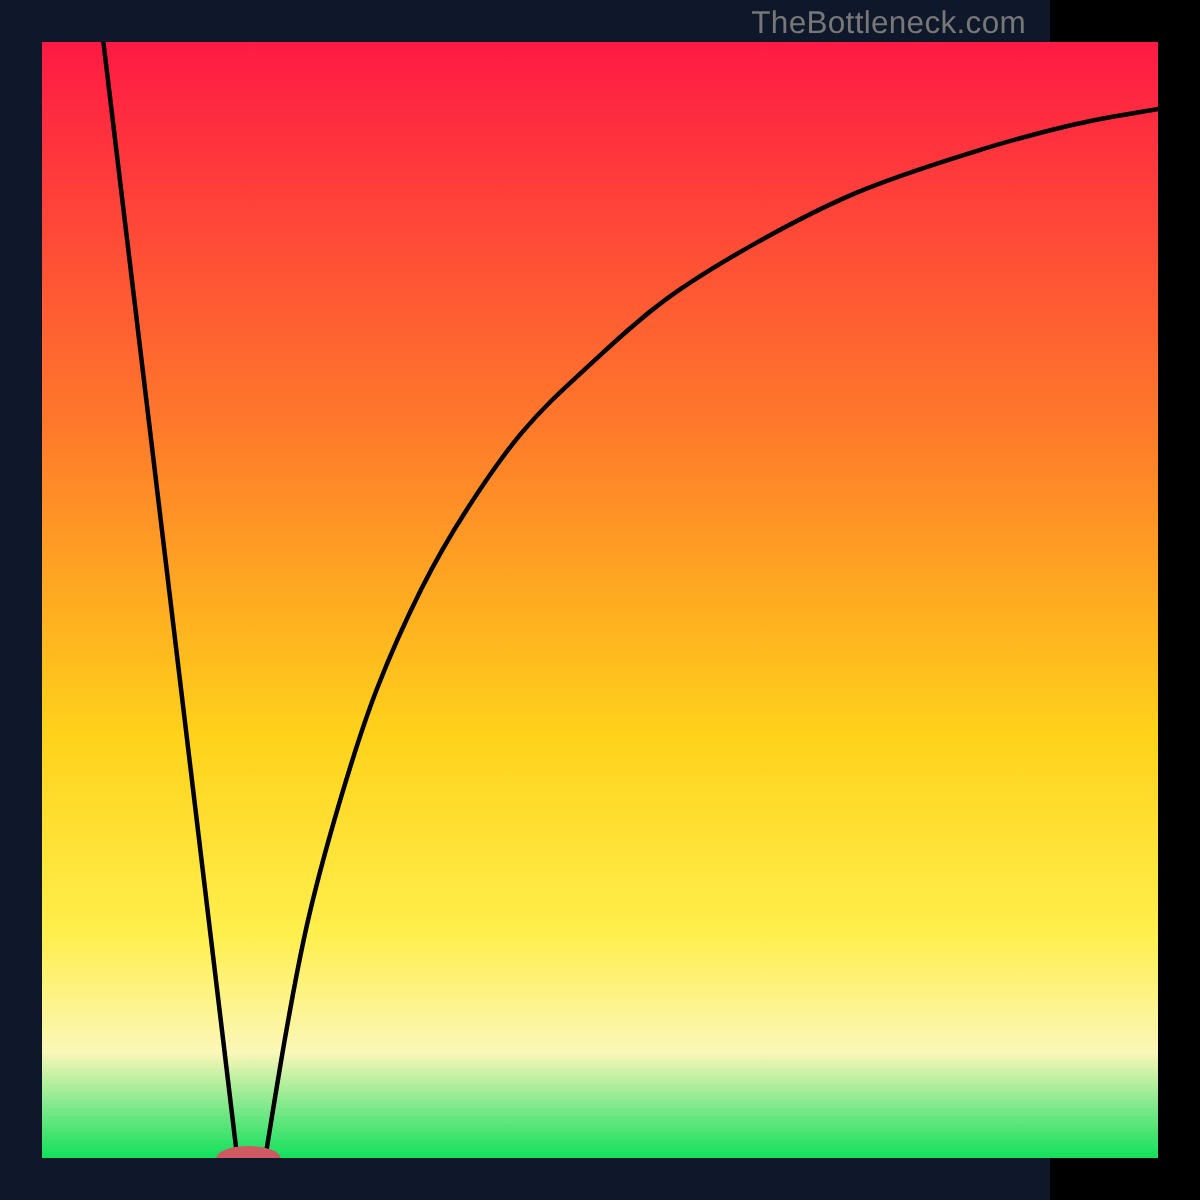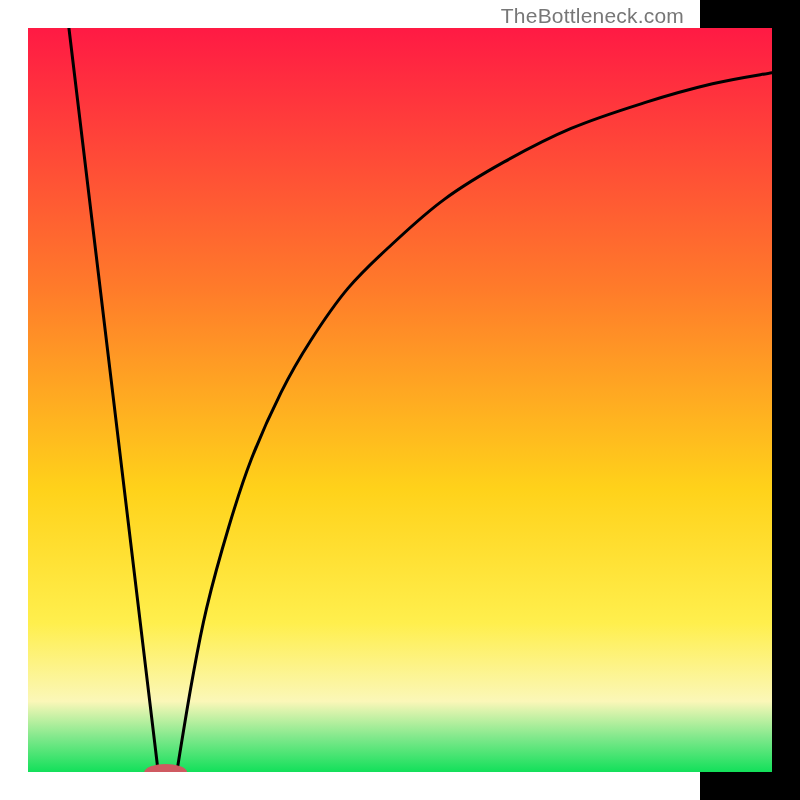--- a/index.html
+++ b/index.html
@@ -8,21 +8,21 @@
     width: 800px;
     height: 800px;
     overflow: hidden;
     background: #000;
     font-family: Arial, Helvetica, sans-serif;
   }
   .frame {
     position: absolute;
     left: 0; top: 0;
     width: 700px; height: 800px;
-    background: #ffffff;
+    background: #0f172a;
   }
   .plot {
     position: absolute;
     left: 28px;
     top: 28px;
     width: 744px;
     height: 744px;
     overflow: hidden;
   }
   .watermark {

